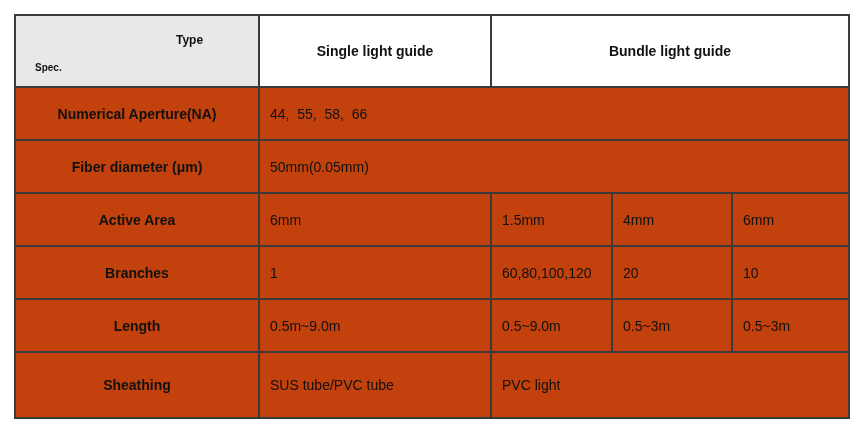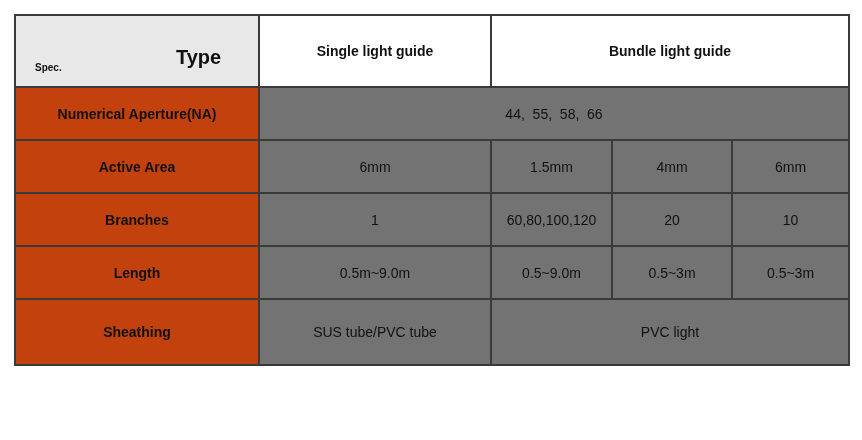--- a/index.html
+++ b/index.html
@@ -34,23 +34,22 @@
   col.c-b2     { width: 120px; }
   col.c-b3     { width: 117px; }
 
   .label-cell {
     background: #c2410c;
     font-weight: bold;
     text-align: center;
     vertical-align: middle;
   }
   .value-cell {
-    background: #737373;
+    background: #c2410c;
     font-weight: normal;
-    text-align: center;
     vertical-align: middle;
   }
   .head-cell {
     background: #ffffff;
     font-weight: bold;
     text-align: center;
     vertical-align: middle;
   }
   .row-h   { height: 53px; }
   .row-h-last { height: 66px; }
@@ -62,24 +61,24 @@
     position: relative;
     padding: 0;
   }
   .corner-inner {
     position: relative;
     width: 100%;
     height: 62px;
   }
   .corner-type {
     position: absolute;
-    top: 26px;
+    top: 13px;
     left: 150px;
     font-weight: bold;
-    font-size: 20px;
+    font-size: 12px;
   }
   .corner-spec {
     position: absolute;
     bottom: 9px;
     left: 9px;
     font-weight: bold;
     font-size: 10px;
   }
   .pre-space { white-space: pre; }
 </style>
@@ -106,20 +105,24 @@
       </td>
       <td class="head-cell">Single light guide</td>
       <td class="head-cell" colspan="3">Bundle light guide</td>
     </tr>
 
     <tr class="row-h">
       <td class="label-cell">Numerical Aperture(NA)</td>
       <td class="value-cell pre-space" colspan="4">44,  55,  58,  66</td>
     </tr>
 
+    <tr class="row-h">
+      <td class="label-cell">Fiber diameter (μm)</td>
+      <td class="value-cell" colspan="4">50mm(0.05mm)</td>
+    </tr>
 
     <tr class="row-h">
       <td class="label-cell">Active Area</td>
       <td class="value-cell">6mm</td>
       <td class="value-cell">1.5mm</td>
       <td class="value-cell">4mm</td>
       <td class="value-cell">6mm</td>
     </tr>
 
     <tr class="row-h">

